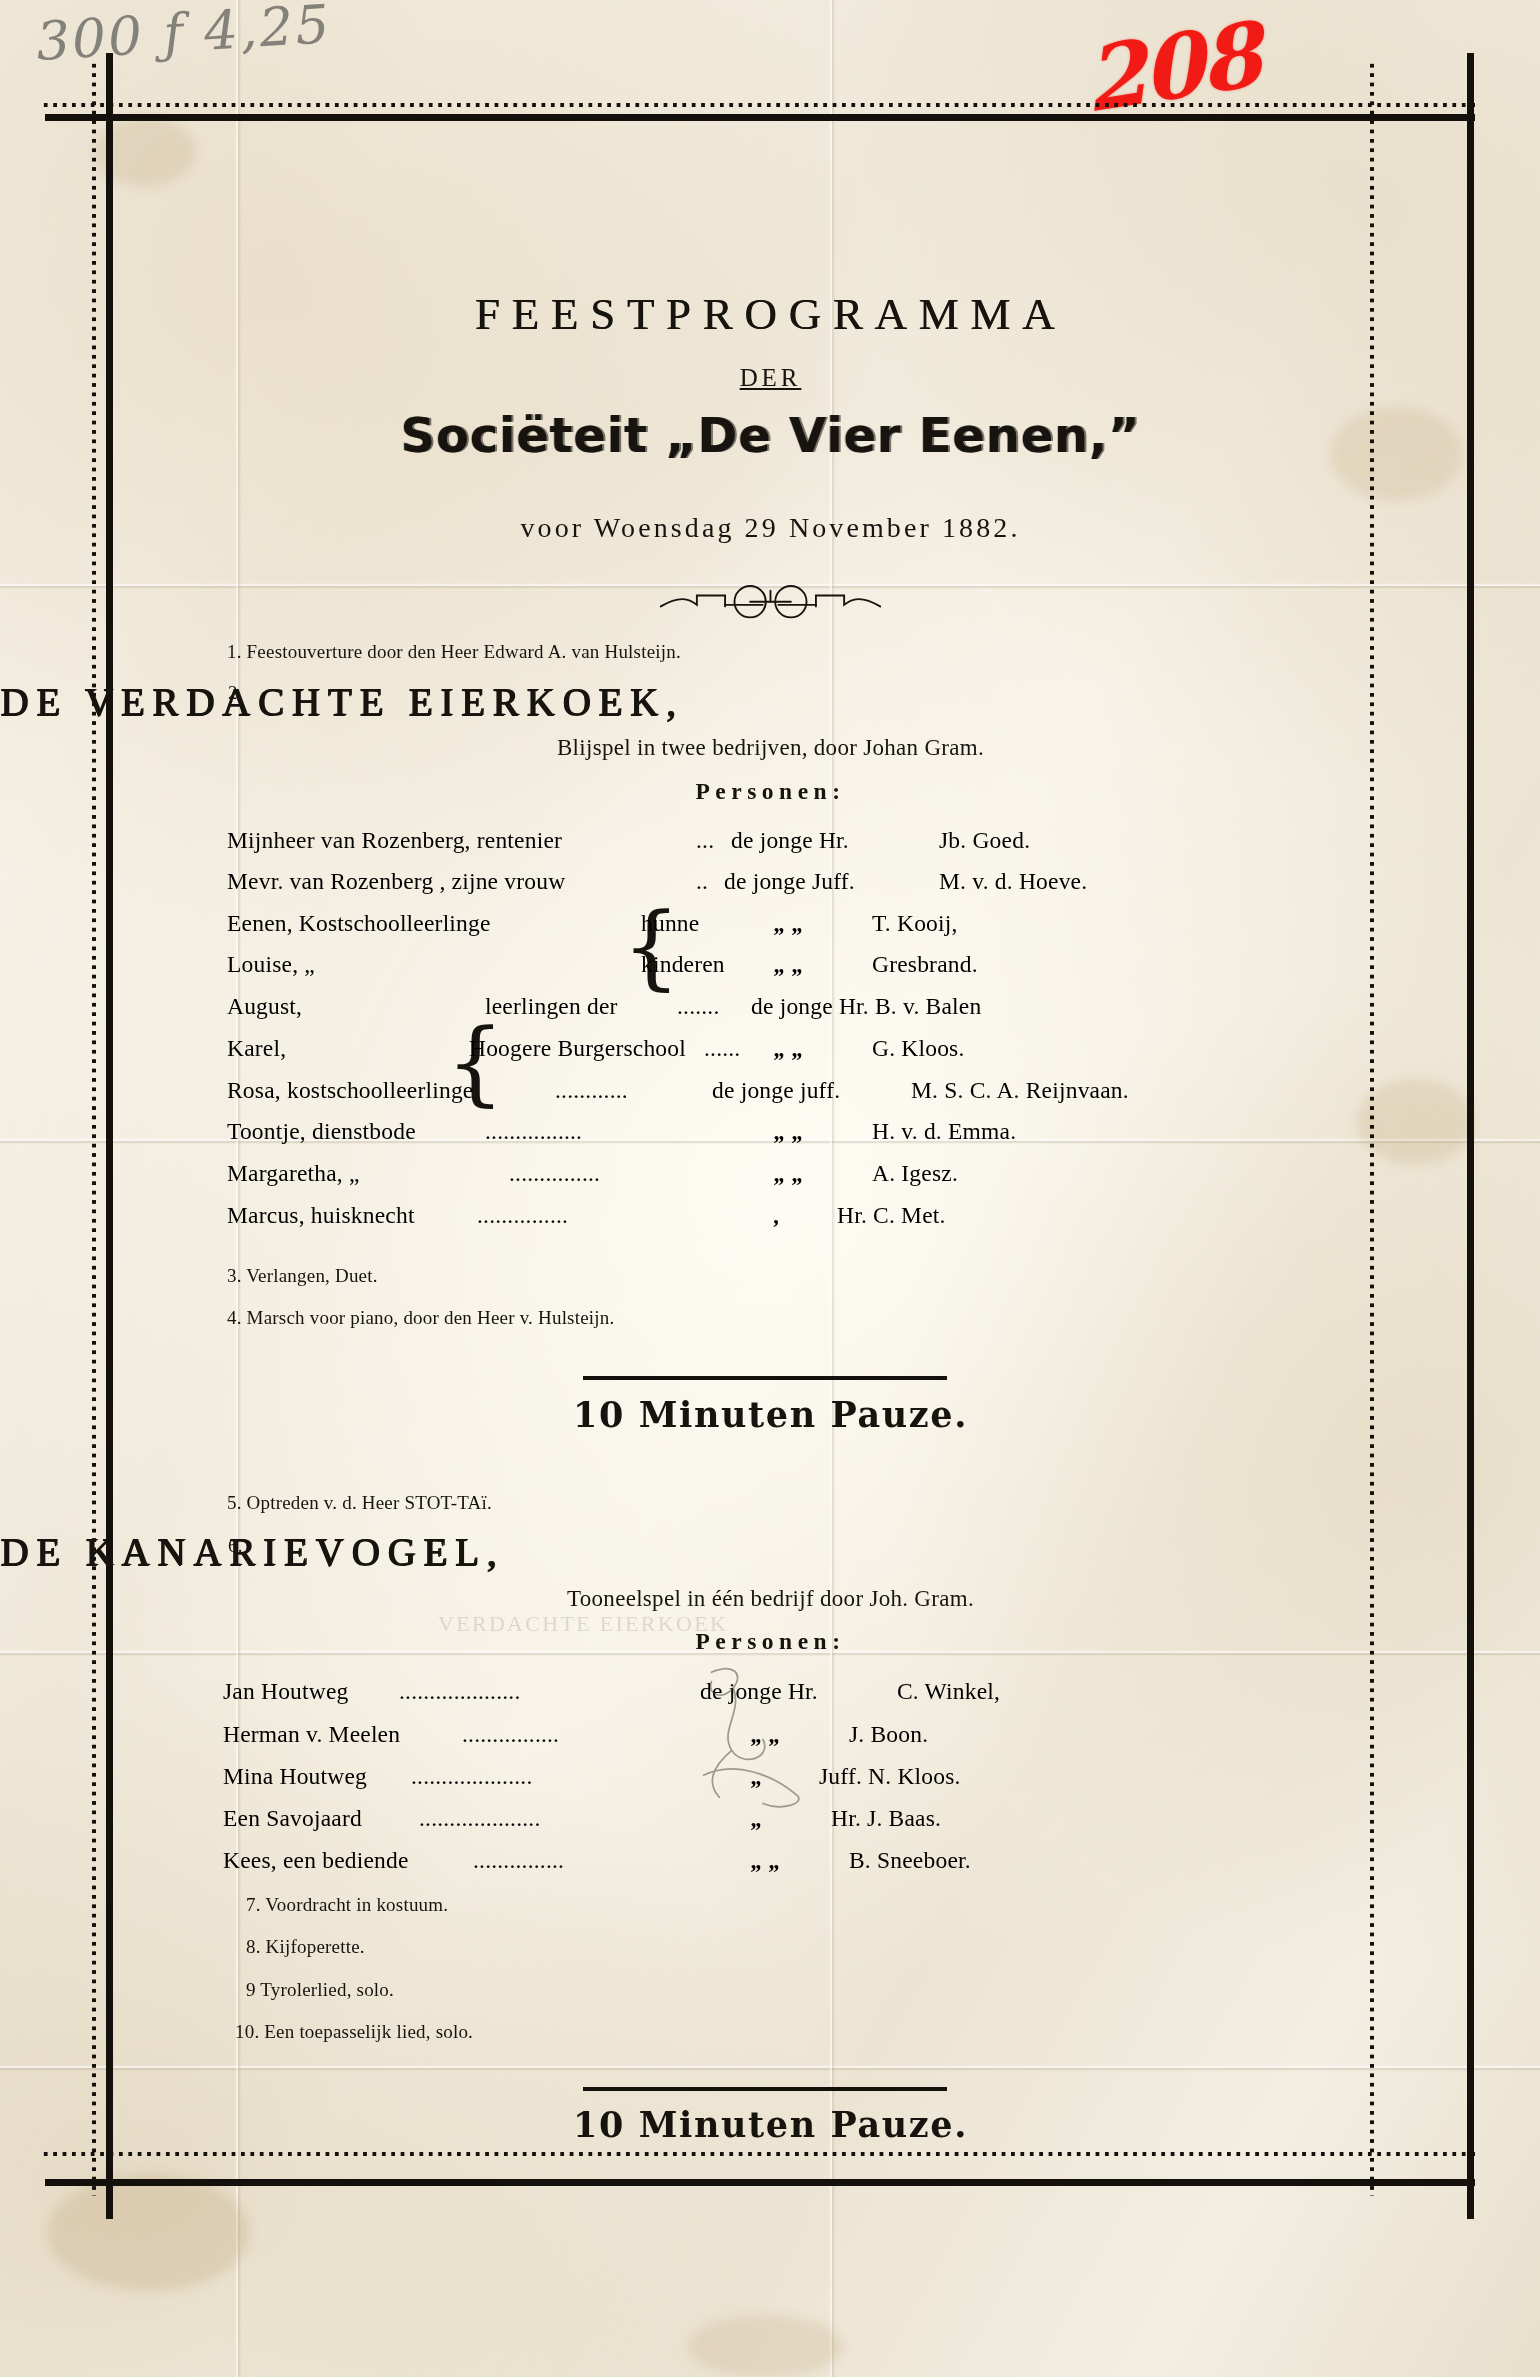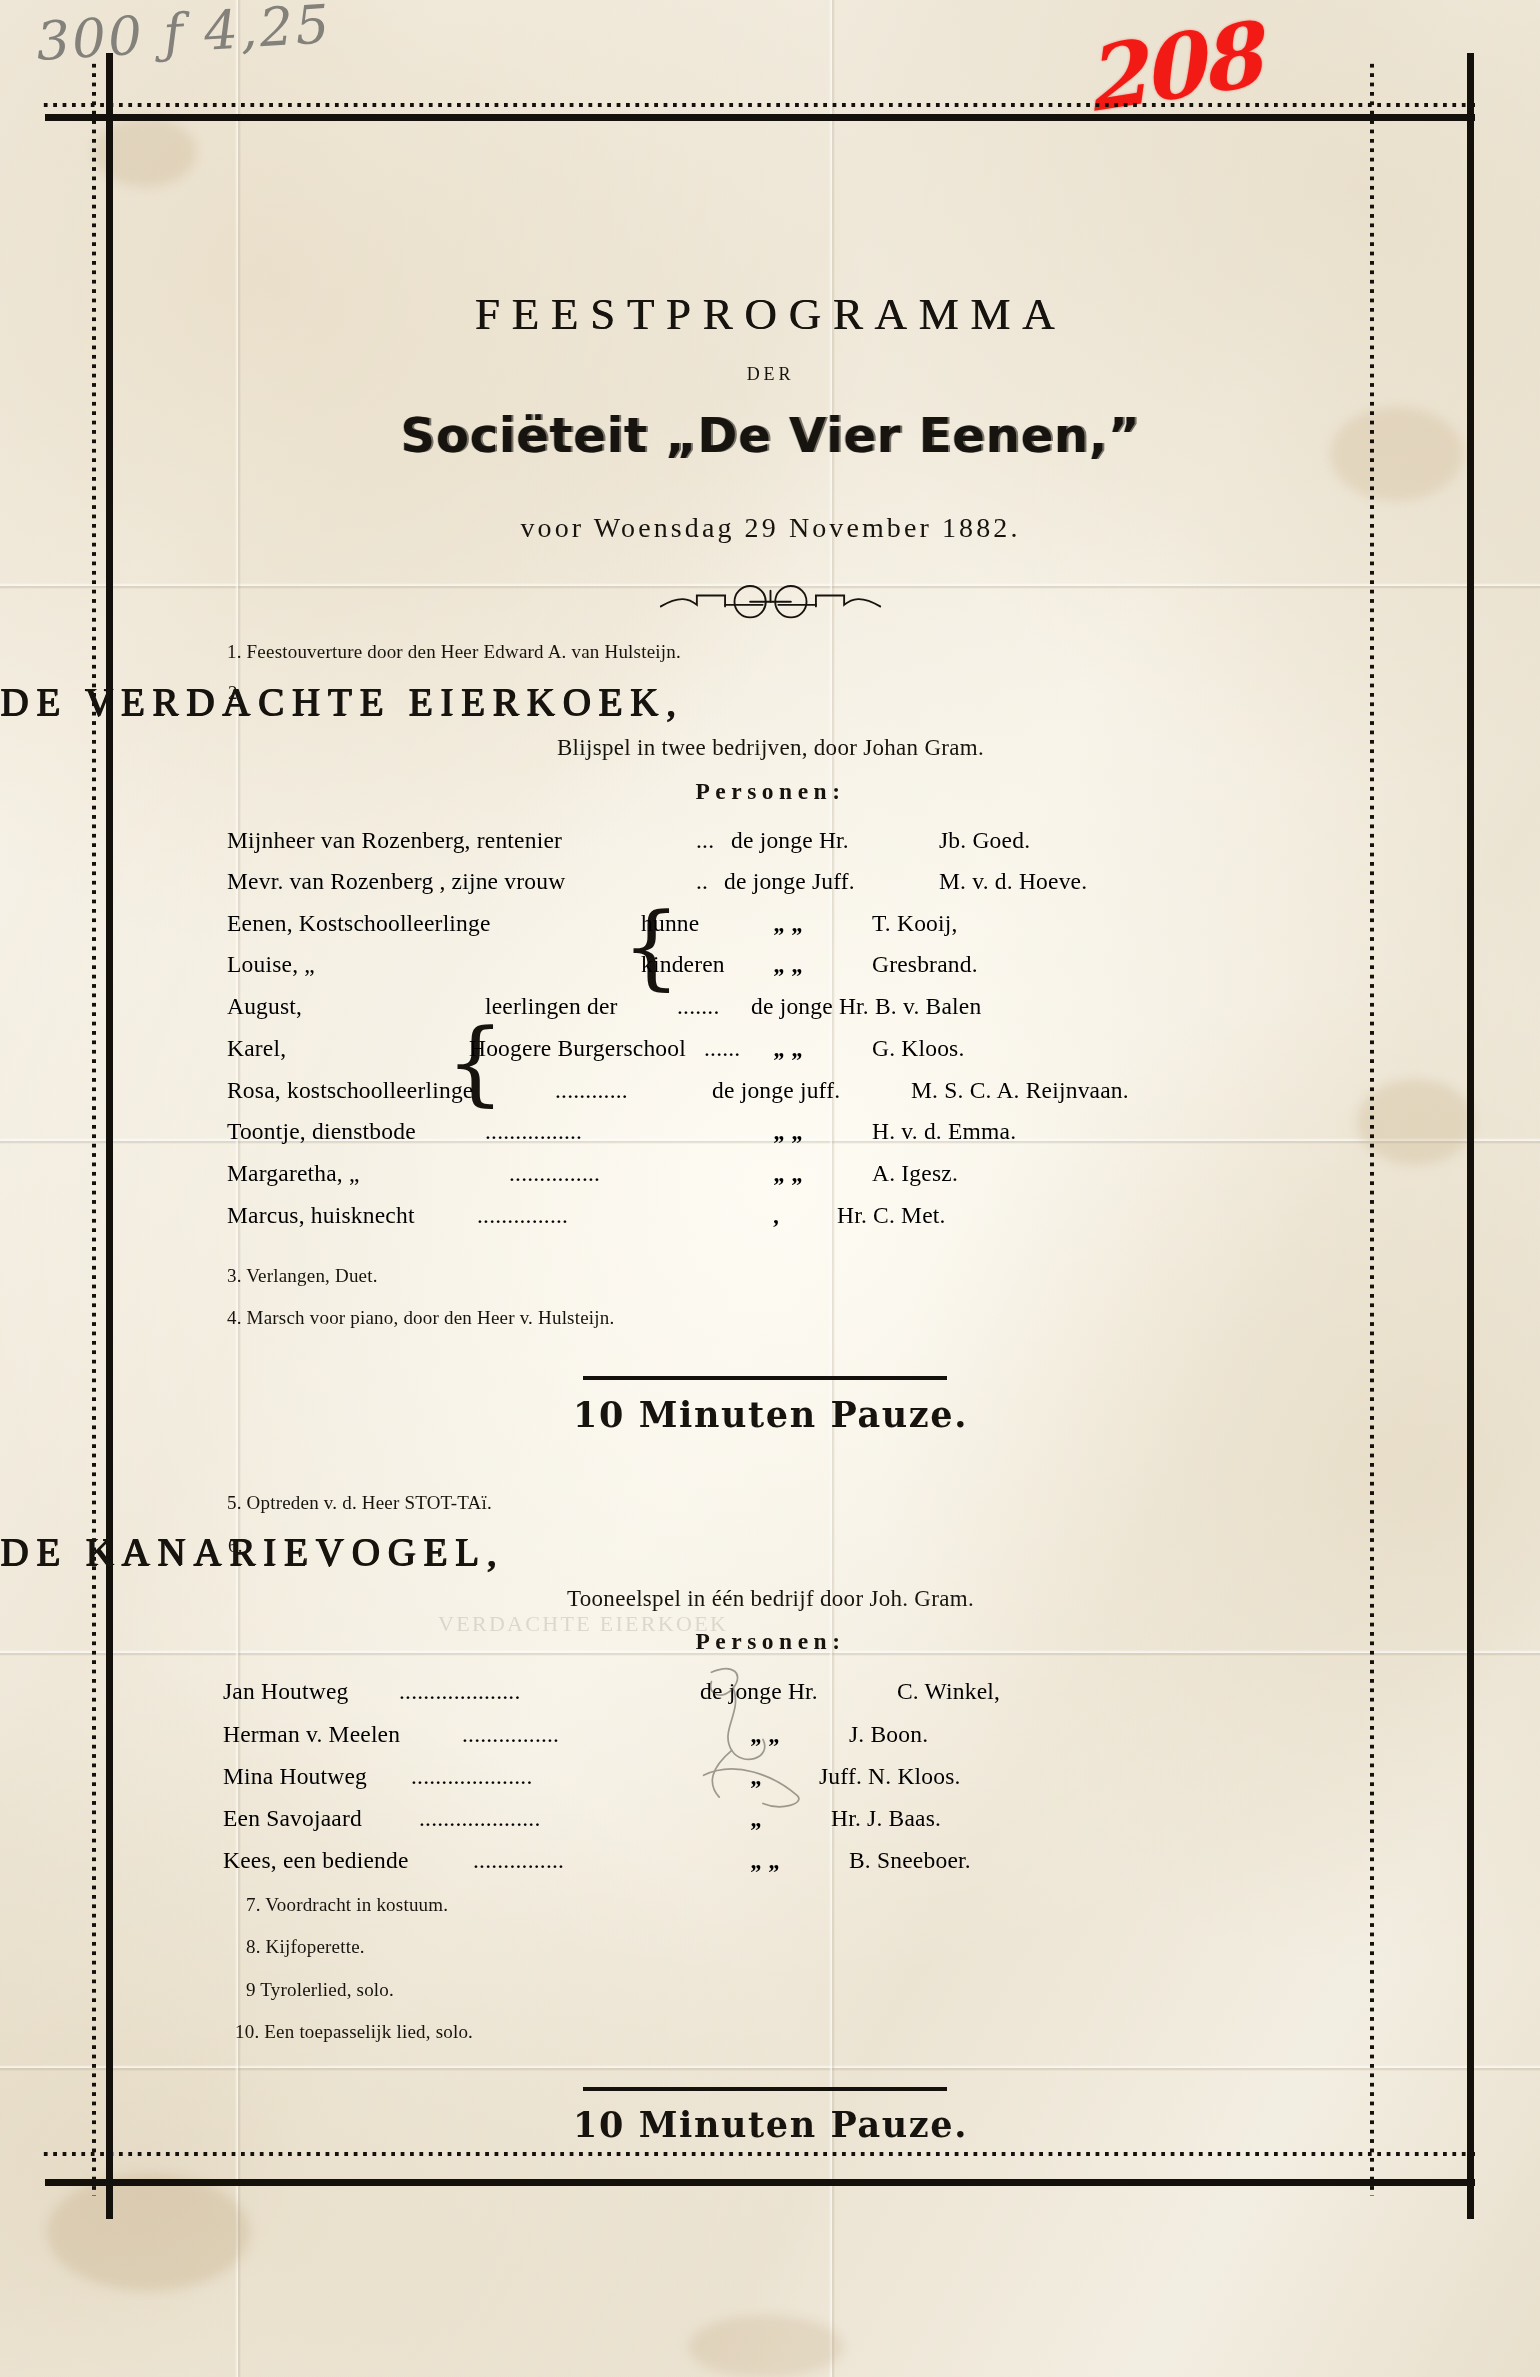--- a/index.html
+++ b/index.html
@@ -58,21 +58,21 @@
   
   #content{ position:absolute; left:0; top:0; width:1541px; }
   .blk{ position:absolute; color:#17140f; }
 
   .t-main{
     width:100%; text-align:center;
     font-family:"Liberation Serif", serif;
     font-size:45px; letter-spacing:11.7px; font-weight:400;
     text-shadow:0.5px 0 0 #17140f;
   }
-  .t-der{ width:100%; text-align:center; font-size:18px; letter-spacing:3.9px; }
+  .t-der{ width:100%; text-align:center; font-size:25px; letter-spacing:3.9px;text-decoration:underline; }
   .t-soc{
     width:100%; text-align:center;
     font-family:"DejaVu Sans", sans-serif;
     font-size:48px; font-weight:700; letter-spacing:0.8px;
     text-shadow:2px 0 0 rgba(23,20,15,.55), -0.8px 0 0 rgba(23,20,15,.30);
   }
   .t-date{ width:100%; text-align:center; font-size:28px; letter-spacing:3.1px; }
 
   #orn{ position:absolute; width:100%; text-align:center; }
 

